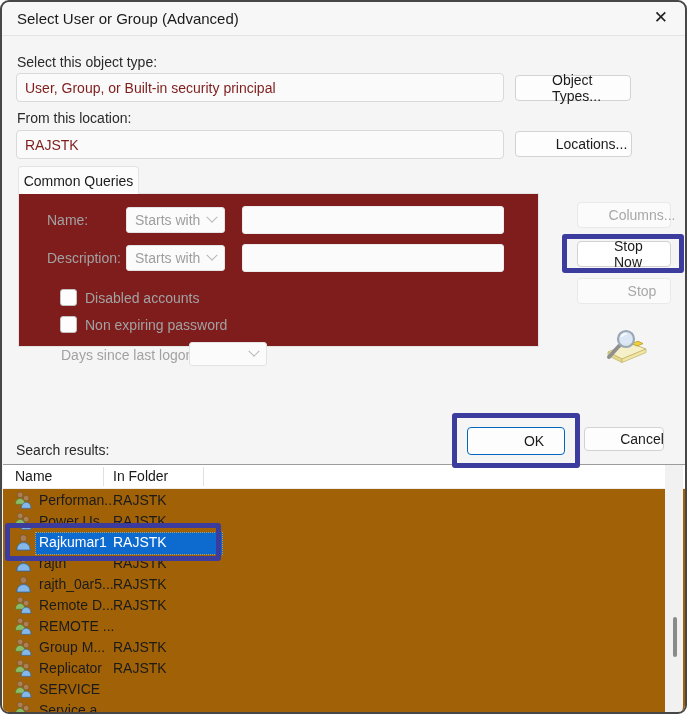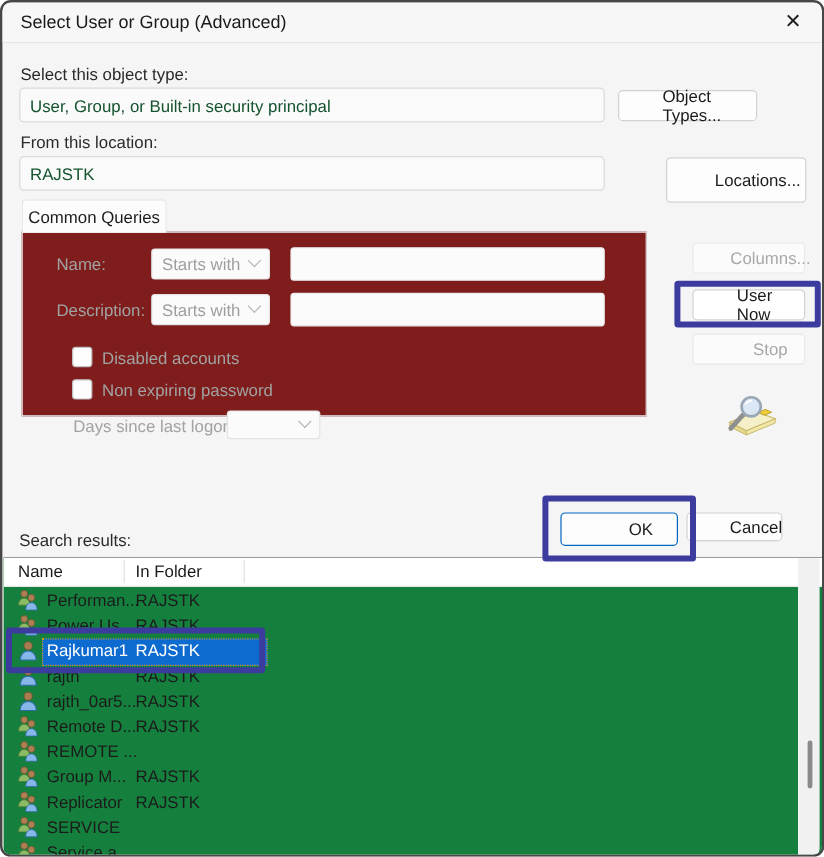--- a/index.html
+++ b/index.html
@@ -10,28 +10,28 @@
     background:#f5f5f5; border:2px solid #474747; border-radius:9px; overflow:hidden;
   }
   
   .titlebar { position:absolute; left:0; top:0; right:0; height:34px; background:#f7f7f7;
               border-bottom:1px solid #e4e4e4; border-radius:8px 8px 0 0; }
   .title { position:absolute; left:15px; top:8px; font-size:15px; color:#1a1a1a; }
   .close { position:absolute; right:17px; top:6px; font-size:17px; color:#222; line-height:20px; cursor:default; }
   
   .lbl { position:absolute; font-size:14px; color:#2a2a2a; white-space:nowrap; }
   .field { position:absolute; background:#fafafa; border:1px solid #d9d9d9; border-radius:4px;
-           display:flex; align-items:center; padding:0 8px; color:#14532d; }
+           display:flex; align-items:center; padding:0 8px; color:#7f1d1d; }
   .btn { position:absolute; background:#fdfdfd; border:1px solid #d2d2d2; border-radius:4px;
          display:flex; align-items:center; justify-content:center; font-size:14px; color:#1b1b1b;padding-left:36px; }
   .btn.disabled { color:#a8a8a8; background:#fbfbfb; border-color:#e9e9e9; }
   #field-objtype  { left:14px; top:71px;  width:488px; height:29px; }
   #btn-objtypes   { left:513px; top:73px; width:116px; height:26px; }
   #field-location { left:14px; top:128px; width:488px; height:29px; }
-  #btn-locations  { left:513px; top:129px; width:117px; height:38px;margin-left:40px; }
+  #btn-locations  { left:513px; top:129px; width:117px; height:26px; }
   #lbl-objtype  { left:15px; top:52px; }
   #lbl-location { left:15px; top:108px; }
   
   .tab { position:absolute; left:16px; top:164px; width:121px; height:28px; background:#fcfcfc;
          border:1px solid #e4e4e4; border-bottom:none; border-radius:4px 4px 0 0;
          display:flex; align-items:center; justify-content:center; z-index:2; }
   .panel { position:absolute; left:16px; top:191px; width:521px; height:154px;
            background:#7f1d1d; border:1px solid #e4e4e4; }
   .dim { color:#a2a2a2; }
   .panel .lbl { position:absolute; }
@@ -51,29 +51,29 @@
   #cb2 { left:41px; top:122px; } #cb2-lbl { left:66px; top:123px; }
   #lbl-days { left:42px; top:153px; }
   #combo-days { left:170px; top:148px; width:78px; height:24px; }
   
   #btn-columns { left:575px; top:200px; width:94px; height:26px; }
   #btn-findnow { left:575px; top:239px; width:94px; height:26px; background:#fff; }
   #btn-stop    { left:575px; top:276px; width:94px; height:26px; }
   #search-icon { position:absolute; left:600px; top:326px; width:48px; height:37px; }
   
   #btn-ok     { left:465px; top:425px; width:98px; height:28px; border:1px solid var(--accent,#0067c0); background:#fdfdfd; }
-  #btn-cancel { left:570px; top:425px; width:80px; height:24px; }
+  #btn-cancel { left:582px; top:425px; width:80px; height:24px; }
   #lbl-results { left:14px; top:440px; }
   
   .anno { position:absolute; border:5px solid var(--anno,#3c3c9e); border-radius:3px; pointer-events:none; z-index:10; }
   #anno-findnow { left:560px; top:232px; width:122px; height:39px; }
   #anno-ok      { left:450px; top:411px; width:128px; height:55px; }
   #anno-row     { left:3px;  top:521px; width:216px; height:38px; }
   
-  .listview { position:absolute; left:1px; top:462px; width:683px; height:250px; background:#15803d;
+  .listview { position:absolute; left:1px; top:462px; width:683px; height:250px; background:#a16207;
               border-top:1px solid #9c9c9c; overflow:hidden; border-radius:0 0 7px 7px; }
   .lv-header { position:absolute; left:0; top:0; right:0; height:24px; background:#fff; border-bottom:1px solid #ececec; }
   .lv-h-name   { position:absolute; left:12px;  top:3px; color:#1a1a1a; }
   .lv-h-folder { position:absolute; left:110px; top:3px; color:#1a1a1a;text-align:center; }
   .lv-div { position:absolute; top:2px; width:1px; height:19px; background:#e0e0e0; }
   .lv-rows { position:absolute; left:0; top:25px; right:20px; }
   .lv-row { position:relative; height:21px; }
   .lv-icon { position:absolute; left:11px; top:0px; width:19px; height:20px; }
   .lv-icon svg { display:none; width:19px; height:20px; }
   .lv-icon.icon-user  svg.u { display:block; }
@@ -132,21 +132,21 @@
     <span class="lbl dim" id="cb2-lbl">Non expiring password</span>
 
     <span class="lbl dim" id="lbl-days">Days since last logon:</span>
     <div class="combo" id="combo-days">
       <span></span>
       <span class="chev"></span>
     </div>
   </div>
 
   <div class="btn disabled" id="btn-columns">Columns...</div>
-  <div class="btn" id="btn-findnow">User Now</div>
+  <div class="btn" id="btn-findnow">Stop Now</div>
   <div class="btn disabled" id="btn-stop">Stop</div>
 
   <svg id="search-icon" viewBox="0 0 48 37">
     <polygon points="6,24 28,15 44,21 20,31" fill="#f6f0c8" stroke="#c8b86a" stroke-width="1"></polygon>
     <polygon points="6,24 6,27.5 20,34.5 20,31" fill="#e3d98f" stroke="#c8b86a" stroke-width="0.8"></polygon>
     <polygon points="20,31 20,34.5 44,24.5 44,21" fill="#efe6a8" stroke="#c8b86a" stroke-width="0.8"></polygon>
     <polygon points="30,15.5 36,13.2 41,15.6 35,18" fill="#f2cf3a" stroke="#bb9c22" stroke-width="0.8"></polygon>
     <line x1="17" y1="18" x2="7" y2="29" stroke="#8f8f8f" stroke-width="4" stroke-linecap="round"></line>
     <circle cx="24" cy="11" r="8" fill="#d8e6f4" fill-opacity="0.9" stroke="#9aa7b5" stroke-width="2.2"></circle>
     <path d="M19.5 8.5 A6 6 0 0 1 24 6" stroke="#ffffff" stroke-width="1.6" fill="none" stroke-linecap="round"></path>

